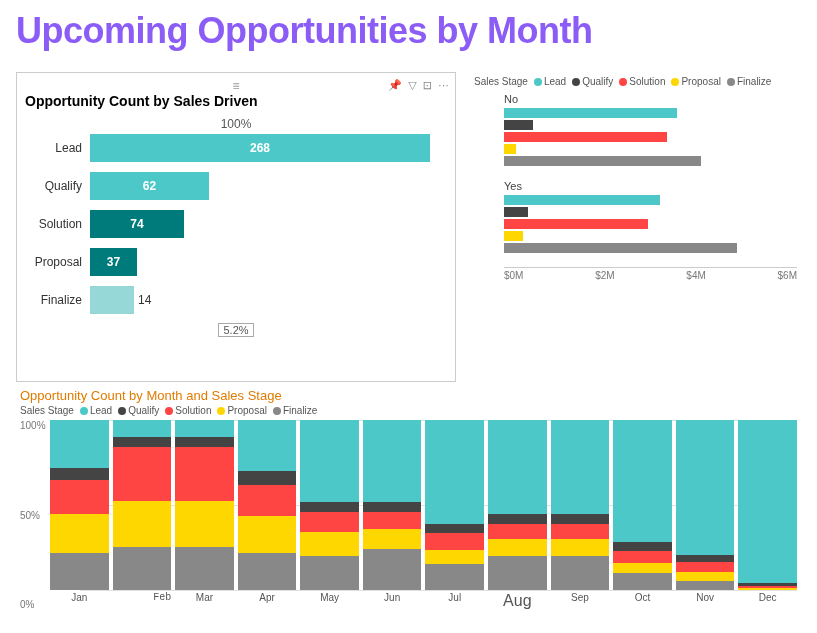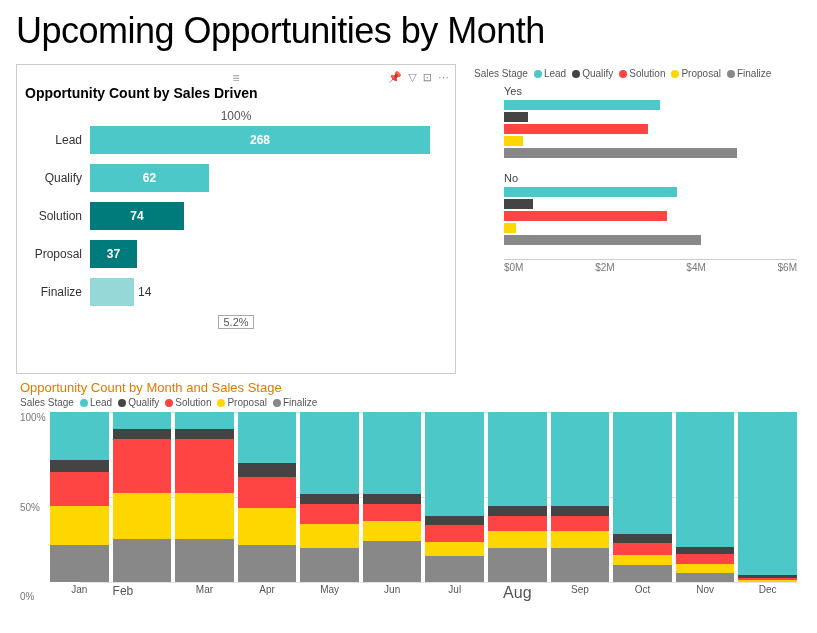--- a/index.html
+++ b/index.html
@@ -12,23 +12,23 @@
     }
     .page {
       width: 817px;
       height: 633px;
       padding: 10px 16px 8px 16px;
       display: flex;
       flex-direction: column;
     }
     .page-title {
       font-size: 36px;
-      font-weight: 400;
-      color: #000000;
-      margin-bottom: 12px;
+      font-weight: 700;
+      color: #8b5cf6;
+      margin-bottom: 20px;
       letter-spacing: -0.5px;
     }
     .dashboard-row {
       display: flex;
       flex: 0 0 auto;
       gap: 10px;
       height: 310px;
     }
     
     .left-panel {
@@ -331,53 +331,53 @@
             </div>
             <div class="legend-item">
               <span class="legend-dot" style="background:#888;"></span>
               <span style="font-size:10px;">Finalize</span>
             </div>
           </div>
       </div>
       <div class="h-bar-chart">
         <div id="h-bar-groups">
             <div class="h-bar-group">
+              <div class="h-bar-group-label">No</div>
+              <div class="h-bar-row-small">
+      <div class="h-bar-fill" style="width:173px;background:#4DC8C8;"></div>
+    </div>
+              <div class="h-bar-row-small">
+      <div class="h-bar-fill" style="width:29px;background:#444;"></div>
+    </div>
+              <div class="h-bar-row-small">
+      <div class="h-bar-fill" style="width:163px;background:#FF4444;"></div>
+    </div>
+              <div class="h-bar-row-small">
+      <div class="h-bar-fill" style="width:12px;background:#FFD700;"></div>
+    </div>
+              <div class="h-bar-row-small">
+      <div class="h-bar-fill" style="width:197px;background:#888;"></div>
+    </div>
+            </div>
+            <div class="h-bar-group">
               <div class="h-bar-group-label">Yes</div>
               <div class="h-bar-row-small">
       <div class="h-bar-fill" style="width:156px;background:#4DC8C8;"></div>
     </div>
               <div class="h-bar-row-small">
       <div class="h-bar-fill" style="width:24px;background:#444;"></div>
     </div>
               <div class="h-bar-row-small">
       <div class="h-bar-fill" style="width:144px;background:#FF4444;"></div>
     </div>
               <div class="h-bar-row-small">
       <div class="h-bar-fill" style="width:19px;background:#FFD700;"></div>
     </div>
               <div class="h-bar-row-small">
       <div class="h-bar-fill" style="width:233px;background:#888;"></div>
-    </div>
-            </div>
-            <div class="h-bar-group">
-              <div class="h-bar-group-label">No</div>
-              <div class="h-bar-row-small">
-      <div class="h-bar-fill" style="width:173px;background:#4DC8C8;"></div>
-    </div>
-              <div class="h-bar-row-small">
-      <div class="h-bar-fill" style="width:29px;background:#444;"></div>
-    </div>
-              <div class="h-bar-row-small">
-      <div class="h-bar-fill" style="width:163px;background:#FF4444;"></div>
-    </div>
-              <div class="h-bar-row-small">
-      <div class="h-bar-fill" style="width:12px;background:#FFD700;"></div>
-    </div>
-              <div class="h-bar-row-small">
-      <div class="h-bar-fill" style="width:197px;background:#888;"></div>
     </div>
             </div>
           </div>
         <div class="h-axis" id="h-axis">
             <span>$0M</span>
             <span>$2M</span>
             <span>$4M</span>
             <span>$6M</span>
           </div>
       </div>
@@ -527,21 +527,21 @@
               <div class="stacked-segment" style="height: 163px; background: rgb(77, 200, 200);"></div>
               <div class="stacked-segment" style="height: 3px; background: rgb(68, 68, 68);"></div>
               <div class="stacked-segment" style="height: 2px; background: rgb(255, 68, 68);"></div>
               <div class="stacked-segment" style="height: 2px; background: rgb(255, 215, 0);"></div>
               <div class="stacked-segment" style="height: 0px; background: rgb(136, 136, 136);"></div>
             </div>
           </div>
         </div>
       <div style="display:flex;padding-left:30px;gap:4px;margin-top:2px;" id="month-labels-row">
           <div style="flex: 1 1 0%; text-align: center; font-size: 10px; color: rgb(85, 85, 85);">Jan</div>
-          <div style="flex: 1 1 0%; text-align: left; font-size: 12px; color: rgb(85, 85, 85);">Feb</div>
+          <div style="flex: 1 1 0%; text-align: right; font-size: 10px; color: rgb(85, 85, 85); font-family: Liberation Mono, monospace;">Feb</div>
           <div style="flex: 1 1 0%; text-align: center; font-size: 10px; color: rgb(85, 85, 85);">Mar</div>
           <div style="flex: 1 1 0%; text-align: center; font-size: 10px; color: rgb(85, 85, 85);">Apr</div>
           <div style="flex: 1 1 0%; text-align: center; font-size: 10px; color: rgb(85, 85, 85);">May</div>
           <div style="flex: 1 1 0%; text-align: center; font-size: 10px; color: rgb(85, 85, 85);">Jun</div>
           <div style="flex: 1 1 0%; text-align: center; font-size: 10px; color: rgb(85, 85, 85);">Jul</div>
           <div style="flex: 1 1 0%; text-align: center; font-size: 16px; color: rgb(85, 85, 85);">Aug</div>
           <div style="flex: 1 1 0%; text-align: center; font-size: 10px; color: rgb(85, 85, 85);">Sep</div>
           <div style="flex: 1 1 0%; text-align: center; font-size: 10px; color: rgb(85, 85, 85);">Oct</div>
           <div style="flex: 1 1 0%; text-align: center; font-size: 10px; color: rgb(85, 85, 85);">Nov</div>
           <div style="flex: 1 1 0%; text-align: center; font-size: 10px; color: rgb(85, 85, 85);">Dec</div>

